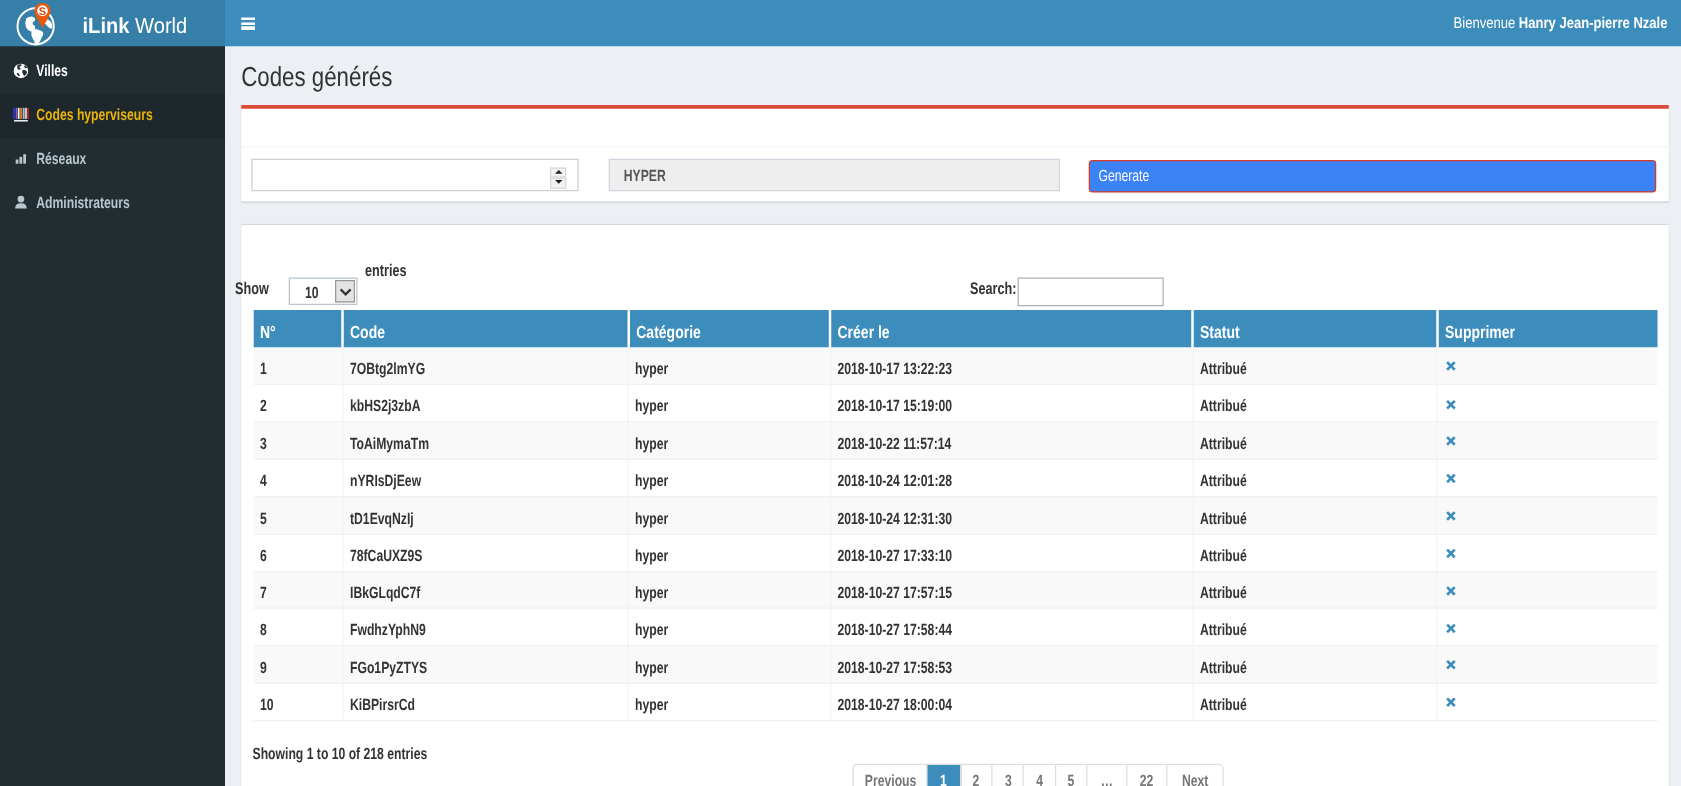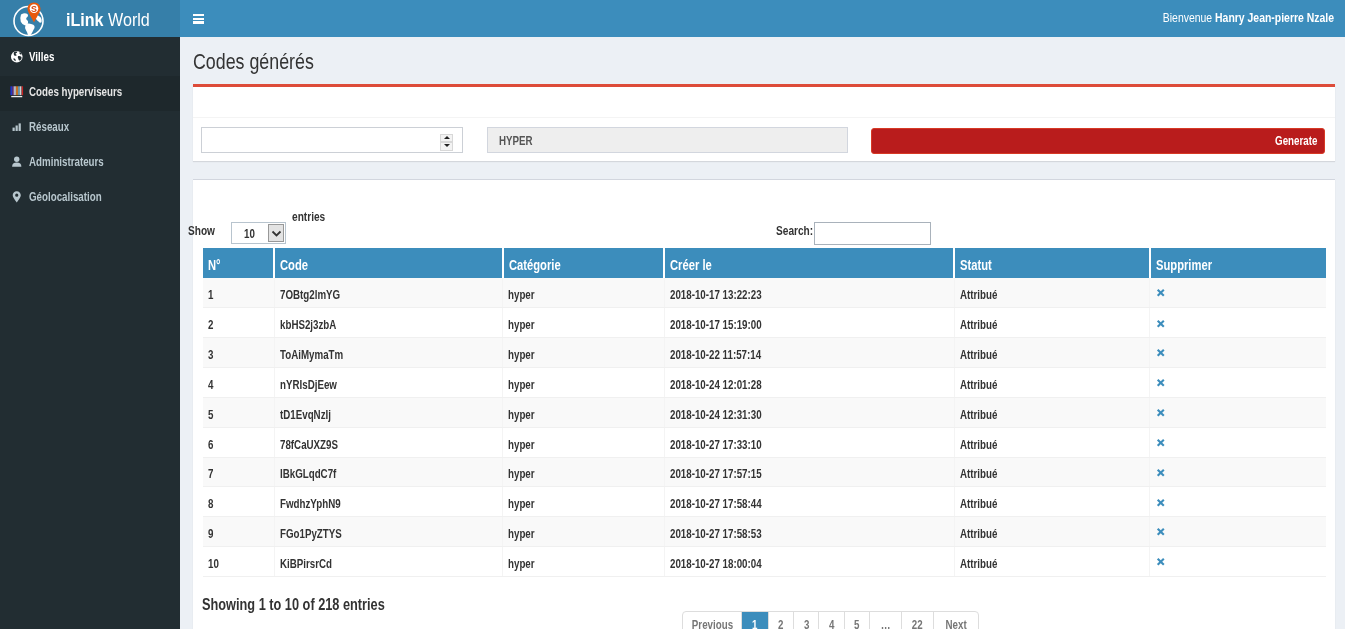--- a/index.html
+++ b/index.html
@@ -11,21 +11,21 @@
 .s81 { transform:scaleX(0.81); }
 .s80 { transform:scaleX(0.80); }
 .s92 { transform:scaleX(0.92); }
 .cc { transform-origin:50% 50%; }
 
 
 #sidebar { left:0; top:0; width:180px; height:629px; background:#222d32; z-index:2; }
 .mitem { position:absolute; left:0; width:180px; height:35px; color:#b8c7ce; font-size:13px; font-weight:700; }
 .mitem .lbl { position:absolute; left:29px; top:8px; }
 .mitem .ico { position:absolute; left:10px; top:8.5px; width:13.5px; height:13.5px; }
-.mitem.on { background:#1e282c; color:#e5e5e5; }
+.mitem.on { background:#1e282c; color:#eab308; }
 .mitem.first { color:#fff; }
 
 
 #logo { left:0; top:0; width:180px; height:37px; background:#367fa9; z-index:3; }
 #logo .txt { position:absolute; left:66px; top:9.5px; color:#fff; font-size:17.5px; }
 #logo .txt b { font-weight:700; }
 #navbar { left:180px; top:0; width:1165px; height:37px; background:#3c8dbc; z-index:3; }
 .hbar { position:absolute; left:13px; width:11px; height:2.2px; background:#fff; }
 #welcome { position:absolute; right:11px; top:11px; color:#fff; font-size:12.5px; transform:scaleX(0.835); transform-origin:100% 50%; white-space:pre; }
 #welcome b { font-weight:700; }
@@ -34,42 +34,42 @@
 h1 { position:absolute; left:192.5px; top:49px; font-size:22px; font-weight:400; color:#333; }
 
 
 #box1 { left:193px; top:84px; width:1142px; height:77px; background:#fff; border-top:3px solid #dd4b39; box-shadow:0 1px 1px rgba(0,0,0,0.1); }
 #box1hdr { position:absolute; left:0; top:0; width:100%; height:31px; border-bottom:1px solid #f4f4f4; }
 #numinput { position:absolute; left:7.5px; top:40px; width:262.5px; height:26px; border:1px solid #ccd0d6; background:#fff; }
 #spinner { position:absolute; right:9.5px; top:5.5px; width:12.5px; height:17px; }
 #spinner .half { position:absolute; left:0; width:12.5px; height:8.5px; background:#f3f3f3; border:1px solid #d8d8d8; }
 #spinner .tri { position:absolute; left:3px; width:0; height:0; border-left:3px solid transparent; border-right:3px solid transparent; }
 #hyperinput { position:absolute; left:294px; top:40px; width:361px; height:26px; border:1px solid #d2d6de; background:#eee; color:#555; font-size:13px; font-weight:700; line-height:25px; padding-left:11px; }
-#genbtn { position:absolute; left:678px; top:40.5px; width:454px; height:26px; background:#b91c1c; border:1px solid #d73925; border-radius:3px; color:#fff; font-size:13px; font-weight:700; text-align:right; line-height:24px; }
+#genbtn { position:absolute; left:678px; top:40.5px; width:454px; height:26px; background:#3b82f6; border:1px solid #d73925; border-radius:3px; color:#fff; font-size:13px; font-weight:400; text-align:left; line-height:24px; }
 
 
 #box2 { left:193px; top:179px; width:1142px; height:460px; background:#fff; border-top:1px solid #d2d6de; box-shadow:0 1px 1px rgba(0,0,0,0.1); }
 
 .ctl { position:absolute; font-size:13.5px; font-weight:700; color:#333; z-index:1; }
 #lensel { position:absolute; left:231px; top:221.5px; width:55px; height:22px; border:1px solid #b8c4ce; background:#fff; z-index:1; }
 #lensel .arr { position:absolute; right:1px; top:1px; width:16.5px; height:18px; background:#e3e3e3; border:1px solid #989898; }
 #lensel .num { position:absolute; left:12px; top:3.5px; font-size:13px; font-weight:700; color:#333; }
 #searchbox { position:absolute; left:813.5px; top:221.5px; width:117px; height:23px; border:1px solid #a9b2bb; background:#fff; z-index:1; }
 
 table { position:absolute; left:202.5px; top:248px; width:1123.5px; border-collapse:collapse; table-layout:fixed; font-size:13px; z-index:1; }
 th .t { position:relative; top:2px; }
 td .t { position:relative; top:2px; }
 td svg { margin:4px 0 0 1px; }
 th { background:#3c8dbc; color:#fff; font-weight:700; text-align:left; padding:0 0 0 5px; height:30px; border-right:2px solid #fff; font-size:14px; }
 th:last-child { border-right:none; }
 td { color:#333; font-weight:700; padding:0 0 0 5px; height:29.85px; border-bottom:1px solid #f0f0f0; border-right:1px solid #f4f4f4; background:#fff; }
 td:last-child { border-right:none; }
 tr.odd td { background:#f9f9f9; }
 
-#showing { position:absolute; left:202px; top:595px; font-size:17px; font-weight:700; color:#333; z-index:1; }
+#showing { position:absolute; left:202px; top:595px; font-size:13px; font-weight:700; color:#333; z-index:1; }
 #pager { position:absolute; left:682px; top:610.5px; height:40px; background:#fff; border:1px solid #ddd; border-radius:4px; overflow:hidden; display:flex; z-index:1; }
 #pager .pg { display:block; height:40px; line-height:25px; text-align:center; color:#767676; font-size:13px; font-weight:700; border-right:1px solid #ddd; }
 #pager .pg.act { background:#3c8dbc; color:#fff; }
 #pager .pg:last-child { border-right:none; }
 #pager .pg span { display:inline-block; transform:scaleX(0.75); transform-origin:50% 50%; white-space:pre; }
 </style>
 </head>
 <body>
 <div class="abs" id="sidebar">
   <div class="mitem first" style="top:41px">
@@ -105,26 +105,20 @@
   </div>
   <div class="mitem" style="top:111px">
     <svg class="ico" viewBox="0 0 16 16">
         <g fill="#b8c7ce">
           <rect x="3" y="9" width="2.6" height="4"></rect>
           <rect x="6.6" y="6.5" width="2.6" height="6.5"></rect>
           <rect x="10.2" y="4" width="2.6" height="9"></rect>
         </g>
       </svg>
     <span class="lbl t s75">Réseaux</span>
-  </div>
-  <div class="mitem" style="top:181px">
-    <svg class="ico" viewBox="0 0 16 16">
-        <path d="M8 1.5 C5.2 1.5 3.2 3.6 3.2 6.2 C3.2 8.2 4.7 10.2 8 14.8 C11.3 10.2 12.8 8.2 12.8 6.2 C12.8 3.6 10.8 1.5 8 1.5 Z M8 8 A1.9 1.9 0 1 1 8 4.2 A1.9 1.9 0 0 1 8 8 Z" fill="#b8c7ce"></path>
-      </svg>
-    <span class="lbl t s75">Géolocalisation</span>
   </div>
 </div>
 
 <div class="abs" id="navbar">
   <div class="hbar" style="top:14.2px"></div>
   <div class="hbar" style="top:17.8px"></div>
   <div class="hbar" style="top:21.4px"></div>
   <div id="welcome">Bienvenue <b>Hanry Jean-pierre Nzale</b></div>
 </div>
 

